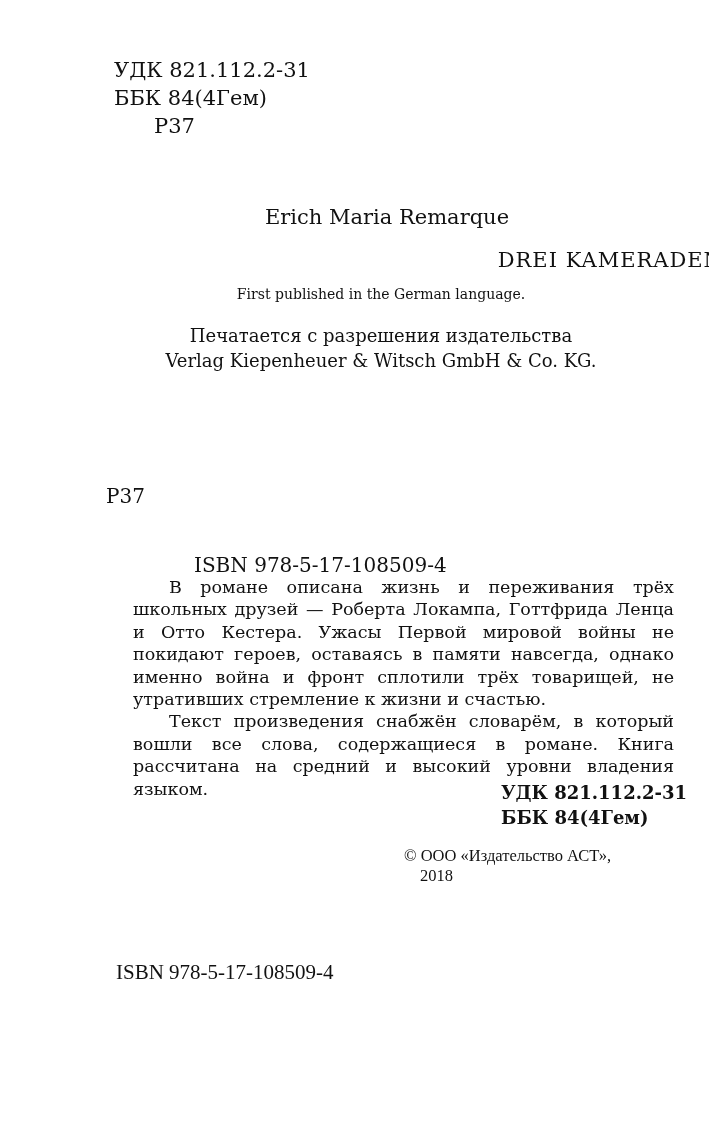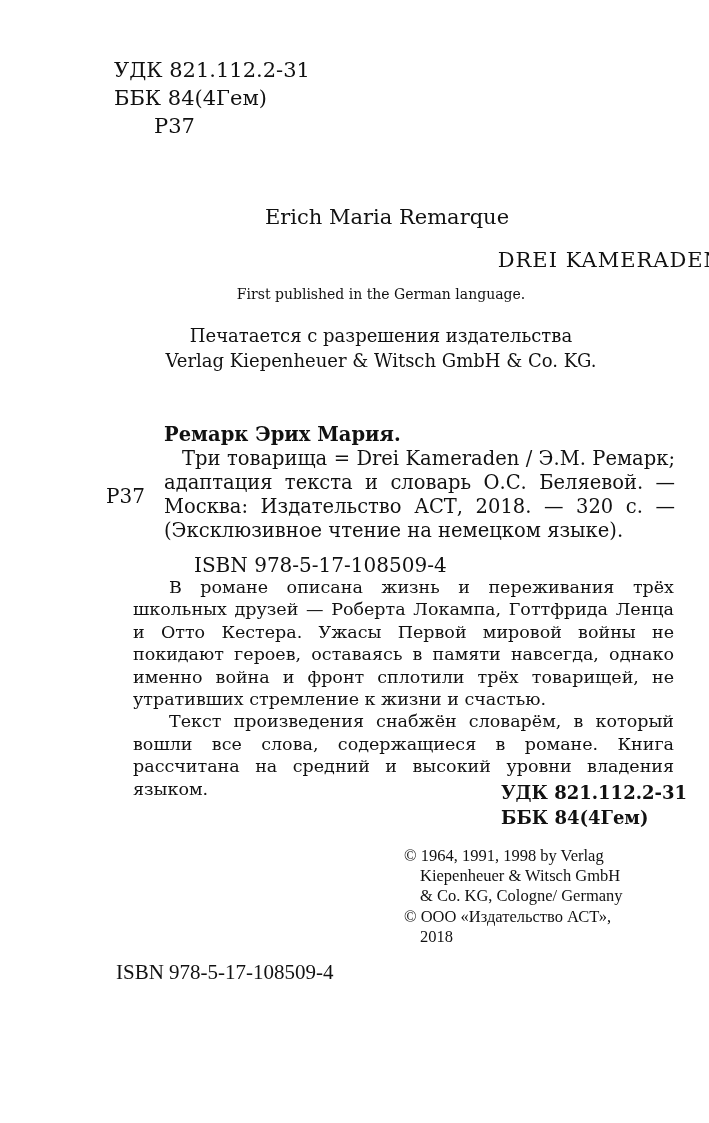--- a/index.html
+++ b/index.html
@@ -56,40 +56,33 @@
   <div class="abs center-block">
     <div class="cb-author">Erich Maria Remarque</div>
     <div class="cb-title">DREI KAMERADEN</div>
     <div class="cb-firstpub">First published in the German language.</div>
     <div class="cb-permission">Печатается с разрешения издательства
 Verlag Kiepenheuer &amp; Witsch GmbH &amp; Co. KG.</div>
   </div>
 
   <div class="abs card-code">Р37</div>
 
-  <div class="abs card">
-    <div class="card-heading">Ремарк Эрих Мария.</div>
-    <div class="card-desc">Три товарища = Drei Kameraden / Э.М. Ремарк; адаптация текста и словарь О.С. Беляевой. — Москва: Издательство АСТ, 2018. — 320 с. — (Эксклюзивное чтение на немецком языке).</div>
-  </div>
 
   <div class="abs card-isbn">ISBN 978-5-17-108509-4</div>
 
   <div class="abs annotation">
     <p>В романе описана жизнь и переживания трёх школьных друзей — Роберта Локампа, Готтфрида Ленца и Отто Кестера. Ужасы Первой мировой войны не покидают героев, оставаясь в памяти навсегда, однако именно война и фронт сплотили трёх товарищей, не утративших стремление к жизни и счастью.</p>
     <p>Текст произведения снабжён словарём, в который вошли все слова, содержащиеся в романе. Книга рассчитана на средний и высокий уровни владения языком.</p>
   </div>
 
   <div class="abs udk-right">
     <div>УДК 821.112.2-31</div>
     <div>ББК 84(4Гем)</div>
   </div>
 
   <div class="abs copyright">
-    <div class="entry">© 1964, 1991, 1998 by Verlag
-Kiepenheuer &amp; Witsch GmbH
-&amp; Co. KG, Cologne/ Germany</div>
     <div class="entry">© ООО «Издательство АСТ»,
 2018</div>
   </div>
 
   <div class="abs isbn-bottom">ISBN 978-5-17-108509-4</div>
 
 </div>
 
 </body></html>

